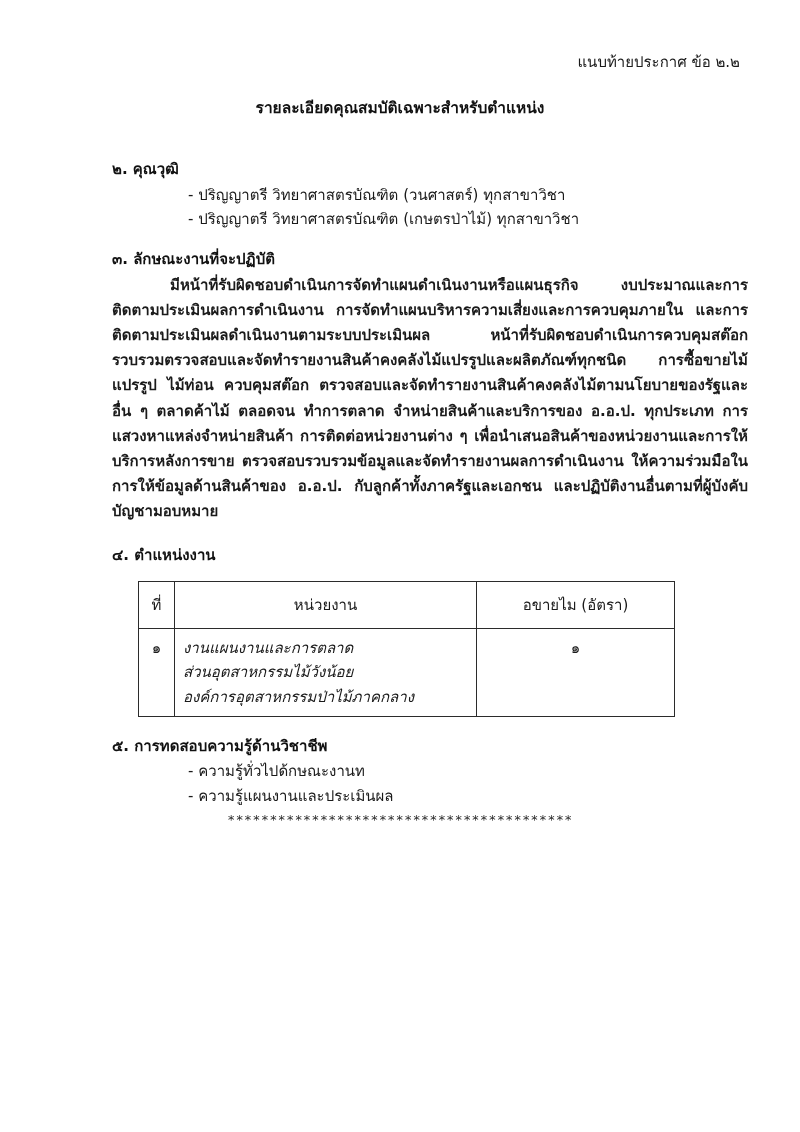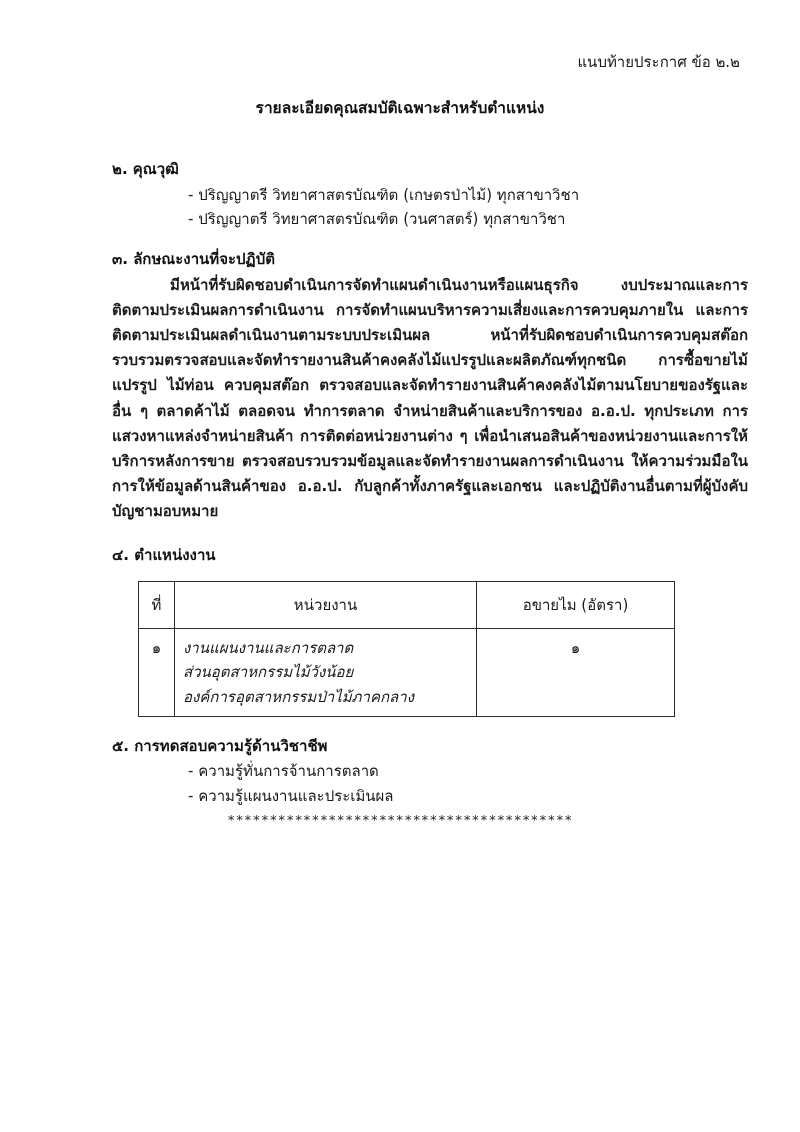--- a/index.html
+++ b/index.html
@@ -152,22 +152,22 @@
   <div class="doc-header">แนบท้ายประกาศ ข้อ ๒.๒</div>
 
   <div class="doc-title">รายละเอียดคุณสมบัติเฉพาะสำหรับตำแหน่ง</div>
 
   <div class="body-area">
 
 
     <div class="section section-gap-2">
       <div class="section-heading">๒. คุณวุฒิ</div>
       <ul class="bullet-list">
+        <li>- ปริญญาตรี  วิทยาศาสตรบัณฑิต (วนศาสตร์) ทุกสาขาวิชา</li>
         <li>- ปริญญาตรี  วิทยาศาสตรบัณฑิต (เกษตรป่าไม้) ทุกสาขาวิชา</li>
-        <li>- ปริญญาตรี  วิทยาศาสตรบัณฑิต (วนศาสตร์) ทุกสาขาวิชา</li>
       </ul>
     </div>
 
     <div class="section section-gap-3">
       <div class="section-heading">๓. ลักษณะงานที่จะปฏิบัติ</div>
       <p class="paragraph">มีหน้าที่รับผิดชอบดำเนินการจัดทำแผนดำเนินงานหรือแผนธุรกิจ งบประมาณและการติดตามประเมินผลการดำเนินงาน การจัดทำแผนบริหารความเสี่ยงและการควบคุมภายใน และการติดตามประเมินผลดำเนินงานตามระบบประเมินผล หน้าที่รับผิดชอบดำเนินการควบคุมสต๊อก รวบรวมตรวจสอบและจัดทำรายงานสินค้าคงคลังไม้แปรรูปและผลิตภัณฑ์ทุกชนิด การซื้อขายไม้แปรรูป ไม้ท่อน ควบคุมสต๊อก ตรวจสอบและจัดทำรายงานสินค้าคงคลังไม้ตามนโยบายของรัฐและอื่น ๆ ตลาดค้าไม้ ตลอดจน ทำการตลาด จำหน่ายสินค้าและบริการของ อ.อ.ป. ทุกประเภท การแสวงหาแหล่งจำหน่ายสินค้า การติดต่อหน่วยงานต่าง ๆ เพื่อนำเสนอสินค้าของหน่วยงานและการให้บริการหลังการขาย ตรวจสอบรวบรวมข้อมูลและจัดทำรายงานผลการดำเนินงาน ให้ความร่วมมือในการให้ข้อมูลด้านสินค้าของ อ.อ.ป. กับลูกค้าทั้งภาครัฐและเอกชน และปฏิบัติงานอื่นตามที่ผู้บังคับบัญชามอบหมาย</p>
     </div>
 
     <div class="section section-gap-4">
       <div class="section-heading">๔. ตำแหน่งงาน</div>
@@ -196,21 +196,21 @@
               <td class="cell-center">๑</td>
             </tr>
           </tbody>
         </table>
       </div>
     </div>
 
     <div class="section section-gap-5">
       <div class="section-heading">๕. การทดสอบความรู้ด้านวิชาชีพ</div>
       <ul class="bullet-list">
-        <li>- ความรู้ทั่นการจ้านการตลาด</li>
+        <li>- ความรู้ทั่วไปด้กษณะงานท</li>
         <li>- ความรู้แผนงานและประเมินผล</li>
       </ul>
     </div>
 
   </div>
 
   <div class="footer-stars">*****************************************</div>
 
 </div>
 

